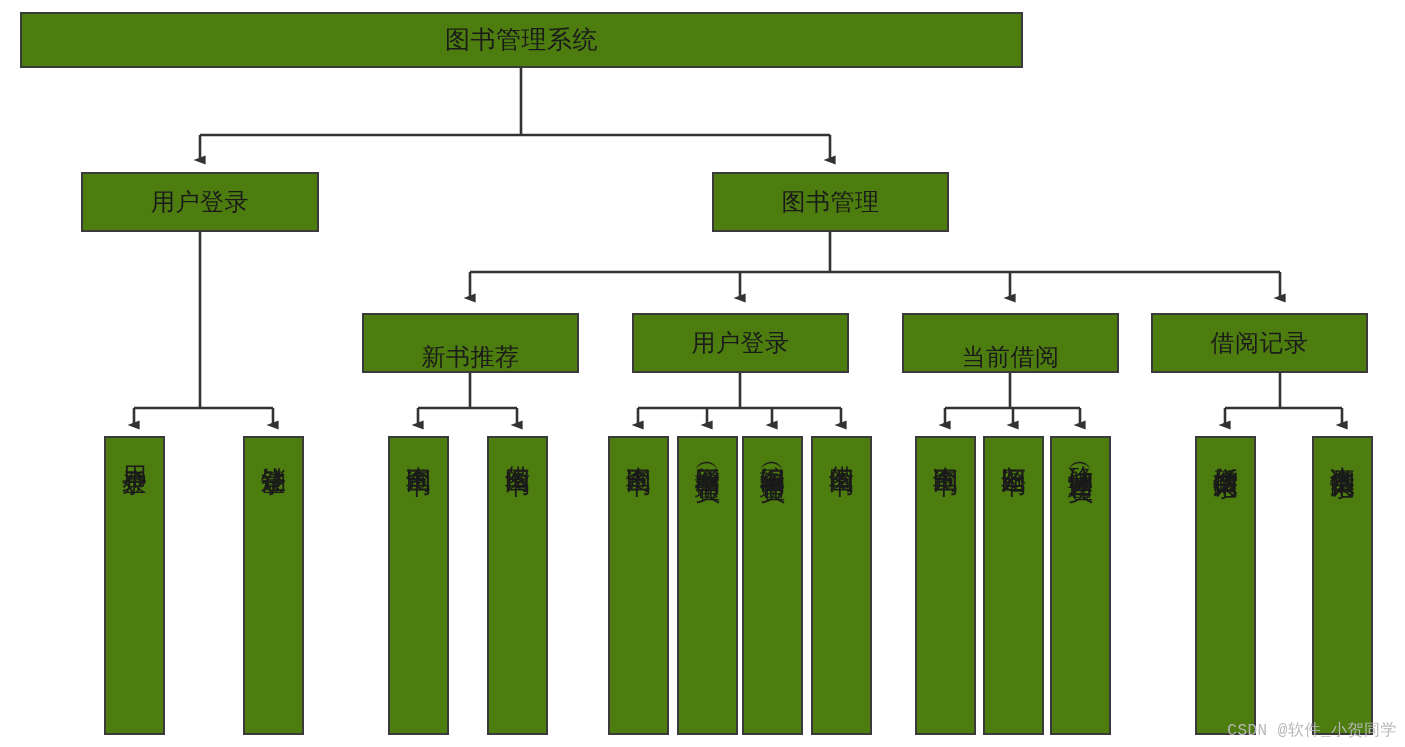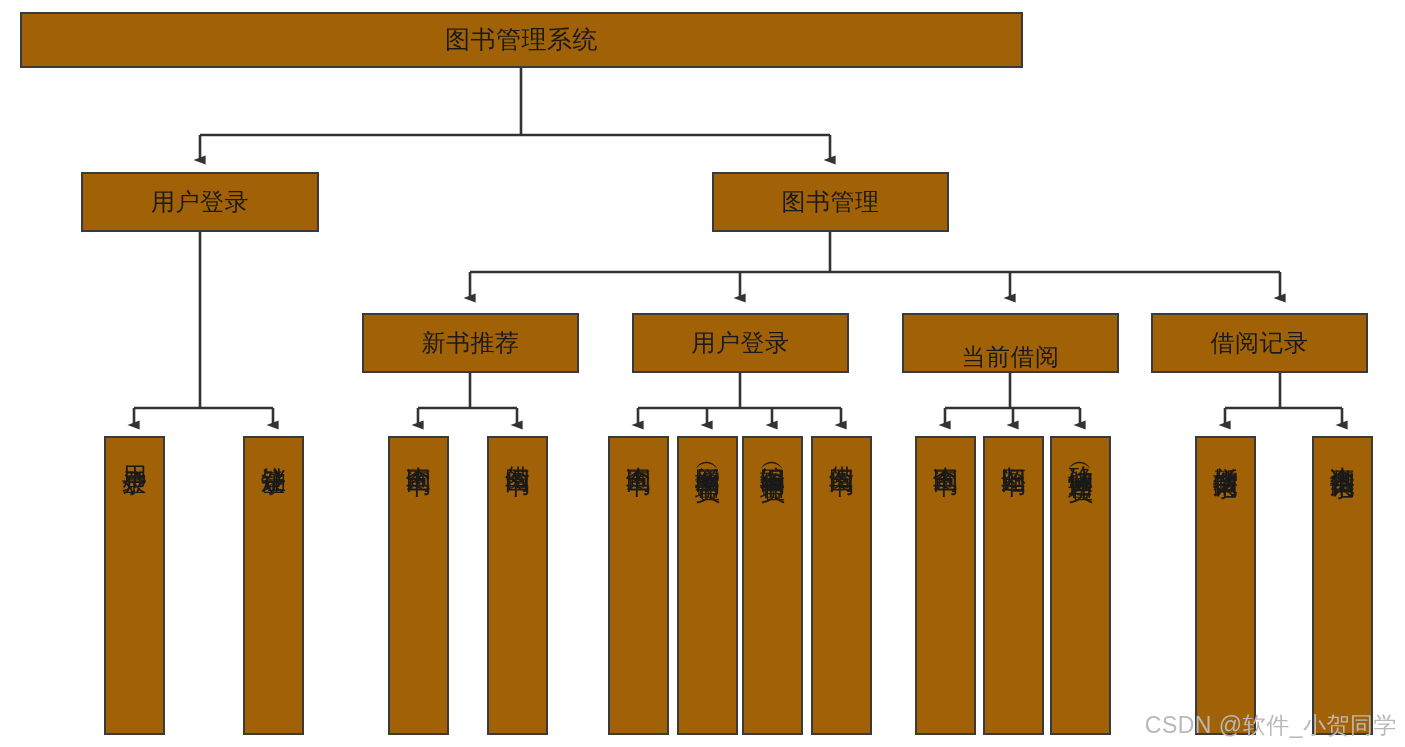--- a/index.html
+++ b/index.html
@@ -20,21 +20,21 @@
     position: absolute;
     left: 0;
     top: 0;
     width: 1405px;
     height: 747px;
     pointer-events: none;
   }
   .node {
     position: absolute;
     box-sizing: border-box;
-    background: #a16207;
+    background: #4d7c0f;
     border: 2.5px solid #3a3a3a;
     display: flex;
     align-items: center;
     justify-content: center;
     z-index: 3;
   }
   .node .label {
     color: #1a1a1a;
     line-height: 1.12;
     white-space: nowrap;
@@ -59,26 +59,26 @@
     text-orientation: upright;
     font-size: 25px;
     letter-spacing: 2px;
     line-height: 1;
     white-space: nowrap;
   }
   .watermark {
     position: absolute;
     right: 8px;
     bottom: 6px;
-    font-size: 23px;
+    font-size: 16px;
     color: #b9b9b9;
     letter-spacing: 0.5px;
     z-index: 5;
     white-space: nowrap;
-    font-family: Liberation Sans, sans-serif;
+    font-family: Liberation Mono, monospace;
   }
 </style>
 </head>
 <body>
 
 <div id="canvas">
 
   <svg id="edges" viewBox="0 0 1405 747">
     <defs>
       <marker id="arrow" markerWidth="14" markerHeight="14" refX="5.2" refY="6" orient="auto" markerUnits="userSpaceOnUse">
@@ -134,21 +134,21 @@
     <span class="label">图书管理系统</span>
   </div>
 
   <div class="node horiz" style="left:81px; top:172px; width:238px; height:60px;">
     <span class="label">用户登录</span>
   </div>
   <div class="node horiz" style="left:712px; top:172px; width:237px; height:60px;justify-content:center;">
     <span class="label">图书管理</span>
   </div>
 
-  <div class="node horiz" style="left:362px; top:313px; width:217px; height:60px;">
+  <div class="node horiz" style="left:362px; top:313px; width:217px; height:60px;align-items:flex-end;">
     <span class="label">新书推荐</span>
   </div>
   <div class="node horiz" style="left:632px; top:313px; width:217px; height:60px;">
     <span class="label">用户登录</span>
   </div>
   <div class="node horiz" style="left:902px; top:313px; width:217px; height:60px;align-items:flex-end;">
     <span class="label">当前借阅</span>
   </div>
   <div class="node horiz" style="left:1151px; top:313px; width:217px; height:60px;">
     <span class="label">借阅记录</span>

